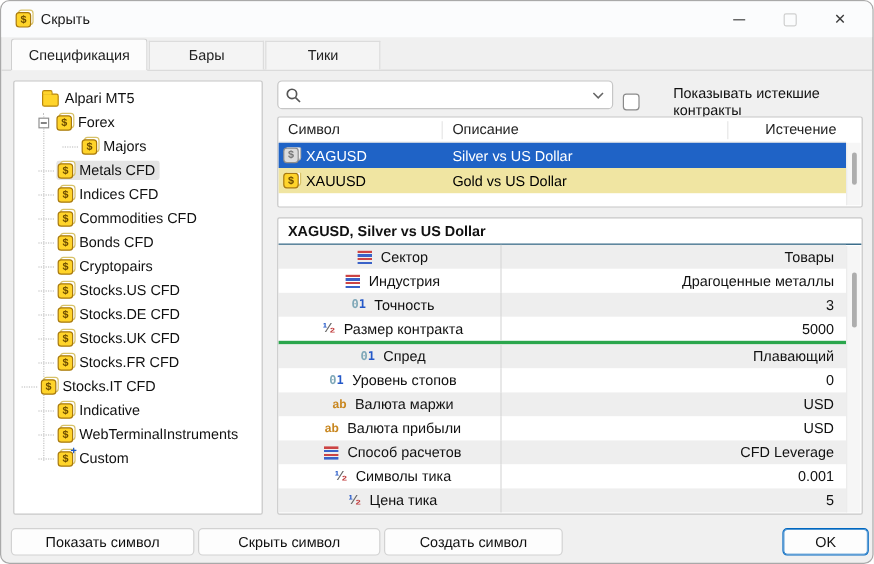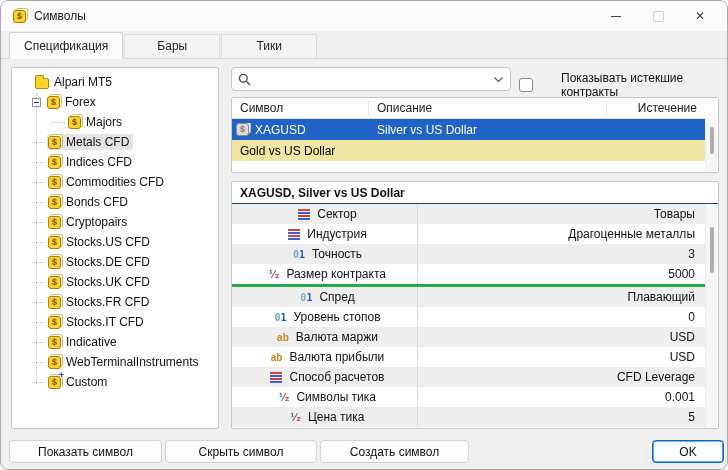--- a/index.html
+++ b/index.html
@@ -115,21 +115,21 @@
   .btn-create{left:319px;width:149px;}
   .btn-ok{left:651px;width:72px;border:1px solid #0067c0;box-shadow:inset 0 0 0 0.6px #0067c0;}
 </style>
 </head>
 <body>
 
 <div class="window">
 
   <div class="titlebar">
     <span class="coin"></span>
-    <span class="title">Символы</span>
+    <span class="title">Скрыть</span>
     <div class="win-controls">
       <span class="wc wc-min"></span>
       <span class="wc wc-max"></span>
       <span class="wc wc-close"></span>
     </div>
   </div>
 
   <div class="tabs" id="tabs">
       <div class="tab active">Спецификация</div>
       <div class="tab">Бары</div>
@@ -214,21 +214,21 @@
           <span class="tree-label">Stocks.UK CFD</span>
         </span>
       </div>
       <div class="tree-row" style="padding-left: 20px;">
         <span class="conn"></span>
         <span class="tree-hit">
           <span class="coin"></span>
           <span class="tree-label">Stocks.FR CFD</span>
         </span>
       </div>
-      <div class="tree-row" style="padding-left: 20px;">
+      <div class="tree-row" style="padding-left: 6px;">
         <span class="conn"></span>
         <span class="tree-hit">
           <span class="coin"></span>
           <span class="tree-label">Stocks.IT CFD</span>
         </span>
       </div>
       <div class="tree-row" style="padding-left: 20px;">
         <span class="conn"></span>
         <span class="tree-hit">
           <span class="coin"></span>
@@ -276,20 +276,24 @@
     <div id="sym-rows">
         <div class="sym-row selected">
           <div class="sym-c col0">
             <span class="coin gray"></span>
             <span class="sym-name">XAGUSD</span>
           </div>
           <div class="sym-c col1">Silver vs US Dollar</div>
           <div class="sym-c col2"></div>
         </div>
         <div class="sym-row highlighted">
+          <div class="sym-c col0">
+            <span class="coin"></span>
+            <span class="sym-name">XAUUSD</span>
+          </div>
           <div class="sym-c col1">Gold vs US Dollar</div>
           <div class="sym-c col2"></div>
         </div>
       </div>
     <div class="sb sb-sym">
       <div class="sb-thumb"></div>
     </div>
   </div>
 
   <div class="det-panel">

